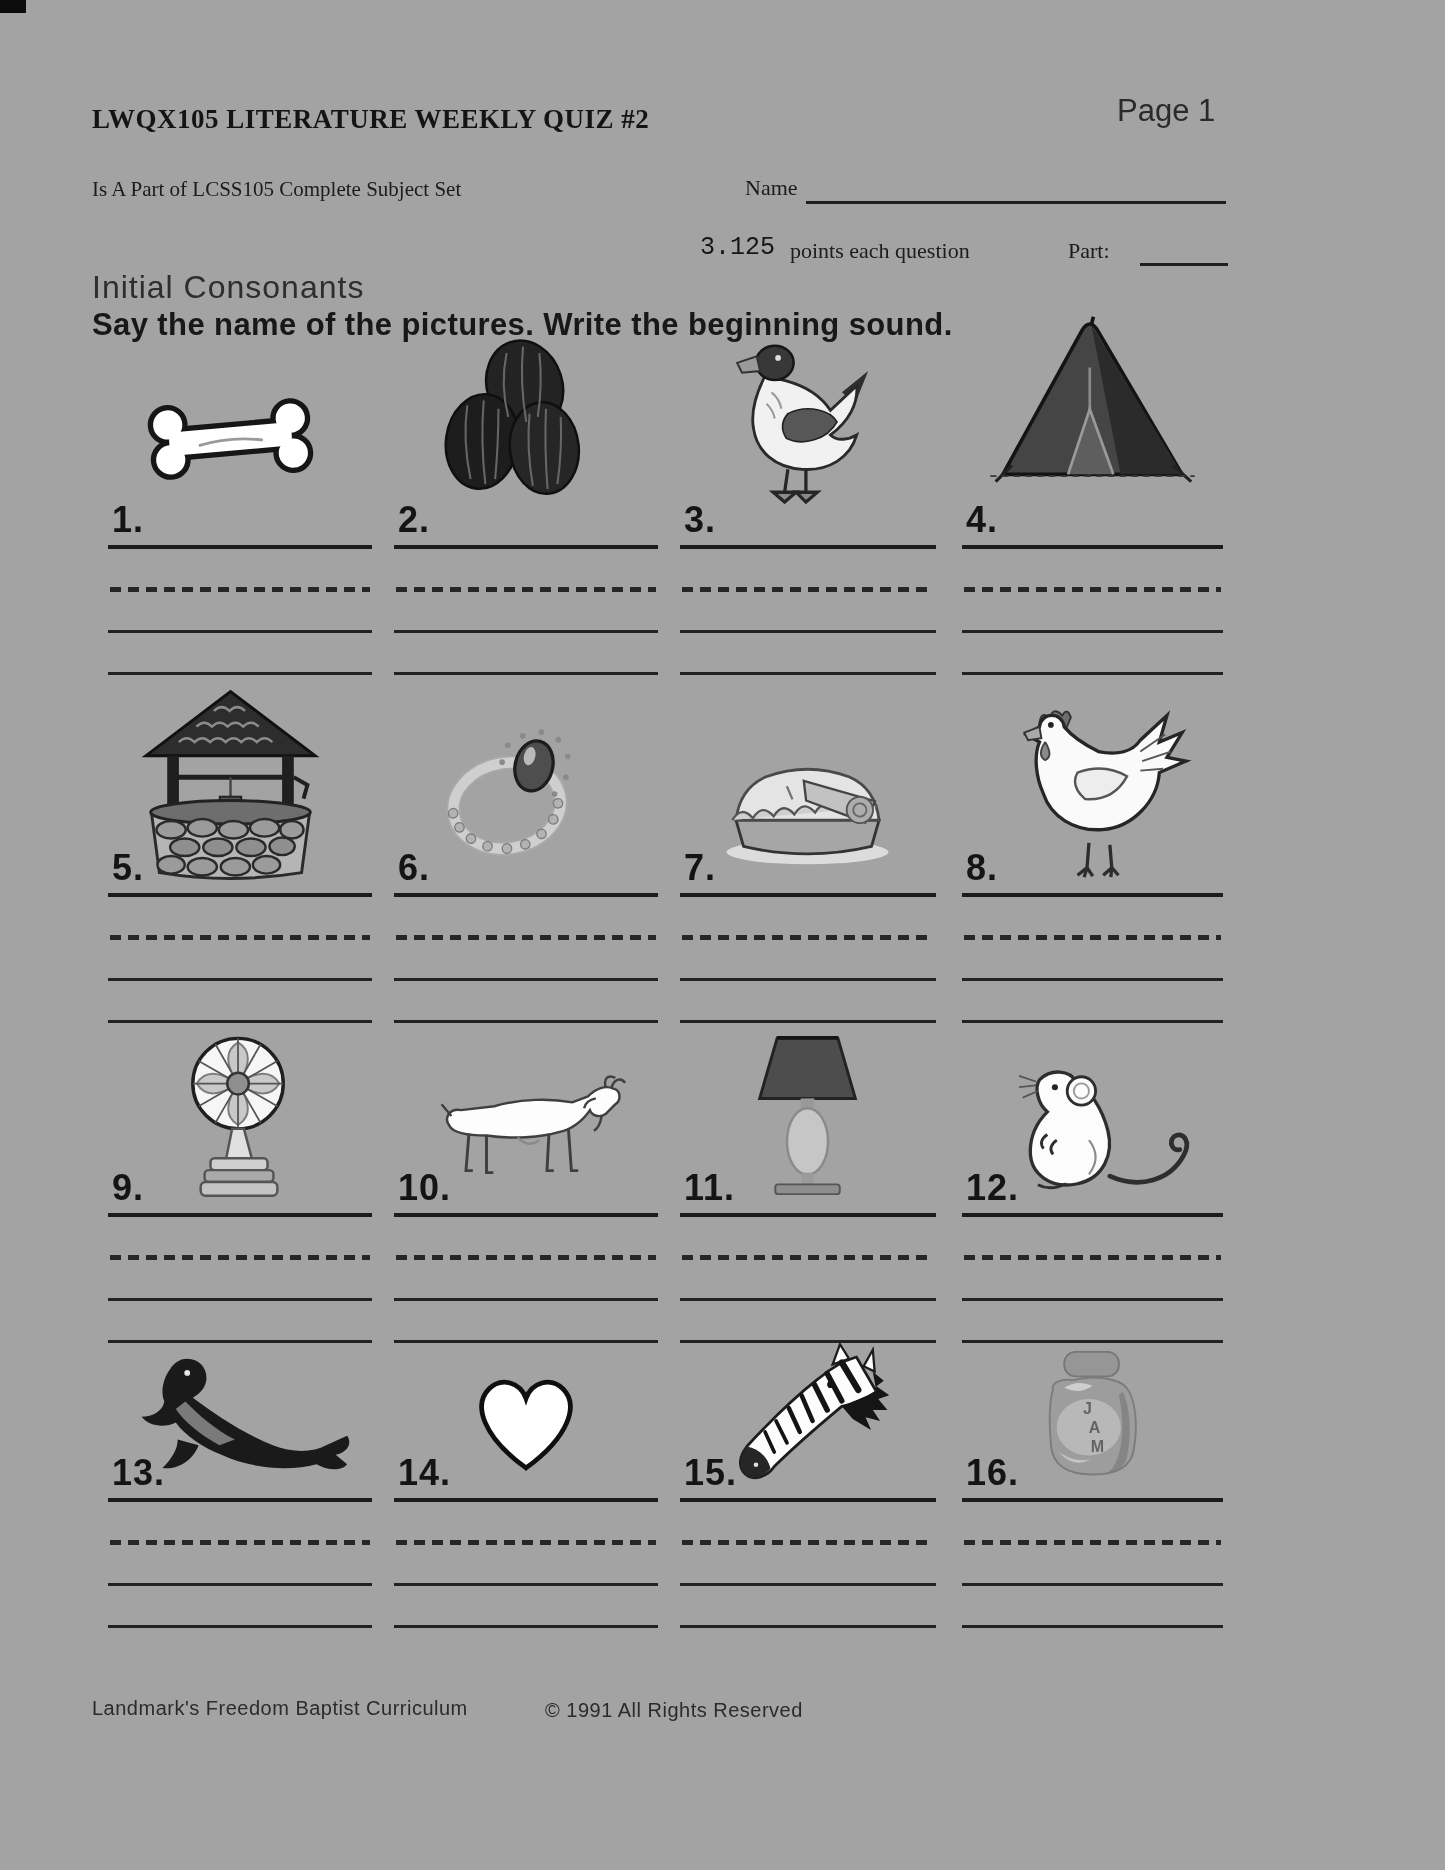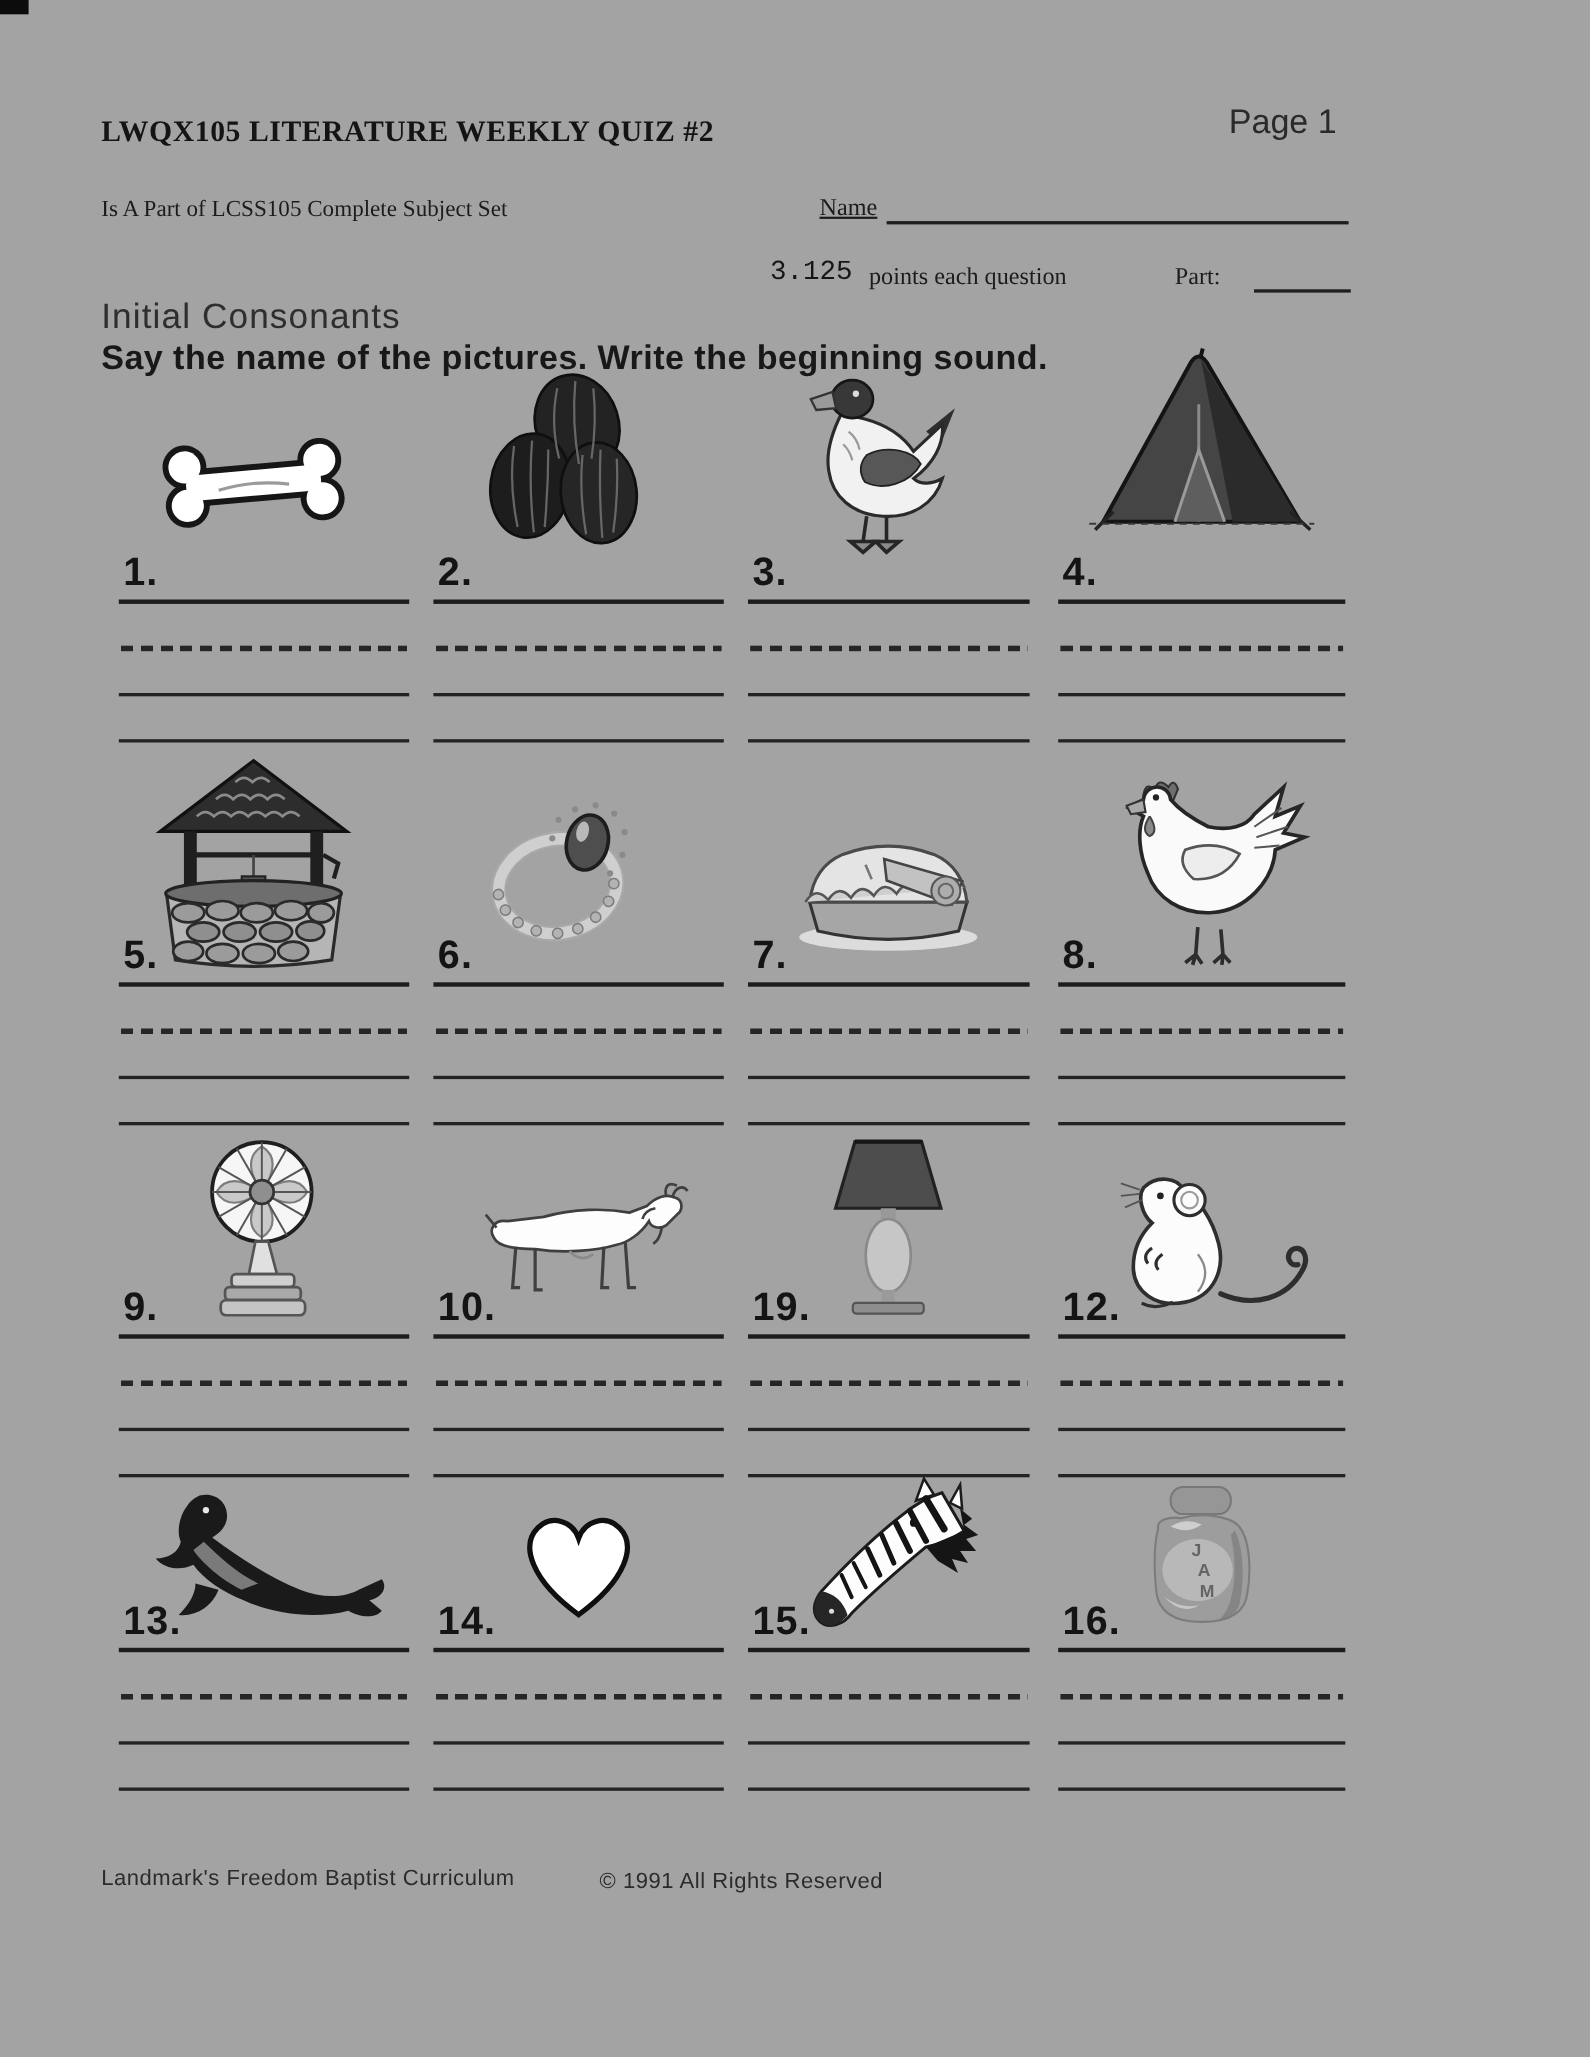--- a/index.html
+++ b/index.html
@@ -3,21 +3,21 @@
 <meta charset="utf-8">
 <style>
   html,body{margin:0;padding:0;background:#e8e8e8;}
   .sheet{position:relative;width:1445px;height:1870px;background:#a3a3a3;overflow:hidden;
          font-family:"Liberation Sans",sans-serif;color:#1a1a1a;}
   .abs{position:absolute;}
   
   .title{left:92px;top:102px;font:700 27px/34px "Liberation Serif",serif;letter-spacing:.5px;color:#141414;}
   .pagelbl{left:1117px;top:92px;font:400 31px/38px "Liberation Sans",sans-serif;color:#2a2a2a;}
   .subtitle{left:92px;top:176px;font:400 21px/26px "Liberation Serif",serif;color:#1c1c1c;}
-  .namelbl{left:745px;top:174px;font:400 22px/27px "Liberation Serif",serif;color:#1c1c1c;text-decoration:underline;}
+  .namelbl{left:745px;top:174px;font:400 22px/27px "Liberation Serif",serif;color:#1c1c1c;}
   .nameline{left:806px;top:201px;width:420px;height:3px;background:#1f1f1f;}
   .ptsval{left:700px;top:233px;font:400 25px/30px "Liberation Mono",monospace;color:#161616;}
   .ptslbl{left:790px;top:237px;font:400 22px/27px "Liberation Serif",serif;color:#1c1c1c;}
   .scorelbl{left:1068px;top:237px;font:400 22px/27px "Liberation Serif",serif;color:#1c1c1c;}
   .scoreline{left:1140px;top:263px;width:88px;height:3px;background:#1f1f1f;}
   .heading{left:92px;top:268px;font:400 32px/38px "Liberation Sans",sans-serif;letter-spacing:1px;color:#2e2e2e;}
   .instr{left:92px;top:306px;font:700 31px/38px "Liberation Sans",sans-serif;letter-spacing:.4px;color:#181818;}
   
   .q{position:absolute;height:400px;}
   .pw{position:absolute;left:0;right:0;top:0;height:262px;display:flex;align-items:flex-end;justify-content:center;}
@@ -349,21 +349,21 @@
     <div class="pw">
       <svg width="132" height="168" viewBox="0 0 135 172" style="margin-bottom:5px">
         <path d="M36,6 L98,6 L116,68 L18,68 Z" fill="#4d4d4d" stroke="#222" stroke-width="3"></path>
         <line x1="36" y1="6" x2="98" y2="6" stroke="#161616" stroke-width="4"></line>
         <rect x="60" y="68" width="14" height="10" fill="#999"></rect>
         <ellipse cx="67" cy="112" rx="21" ry="34" fill="#c6c6c6" stroke="#8a8a8a" stroke-width="2.5"></ellipse>
         <rect x="61" y="144" width="12" height="12" fill="#9a9a9a"></rect>
         <rect x="34" y="156" width="66" height="10" rx="3" fill="#8e8e8e" stroke="#555" stroke-width="2"></rect>
       </svg>
     </div>
-    <div class="qn">19.</div>
+    <div class="qn">11.</div>
     <div class="al"></div>
     <div class="dl"></div>
     <div class="g1"></div>
     <div class="g2"></div>
   </div>
 
   <div class="q" style="left:962px;top:943px;width:261px">
     <div class="pw">
       <svg width="205" height="142" viewBox="0 0 210 150" style="margin-bottom:8px;margin-left:10px">
         <path d="M118,128 C150,142 182,132 196,106 C204,92 196,80 186,86 C180,92 184,102 192,100" fill="none" stroke="#2e2e2e" stroke-width="5" stroke-linecap="round"></path>

